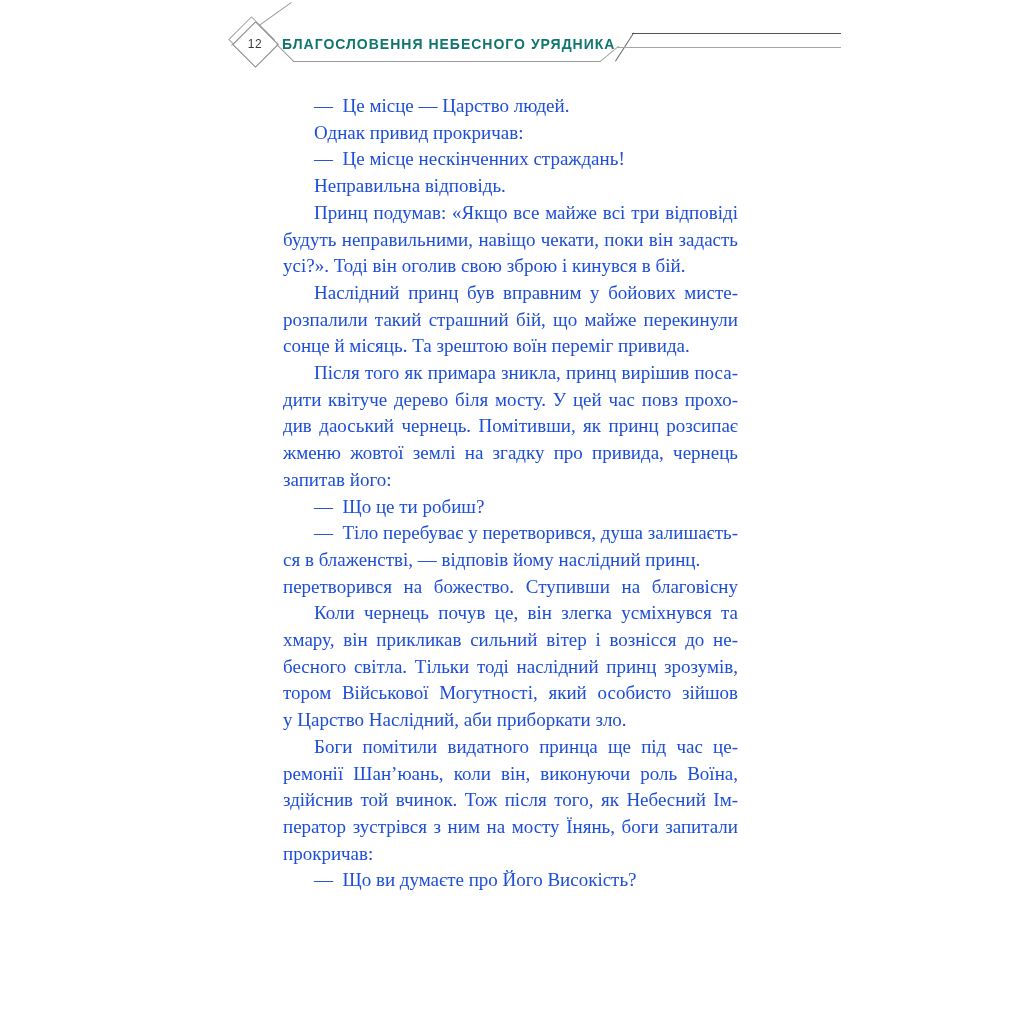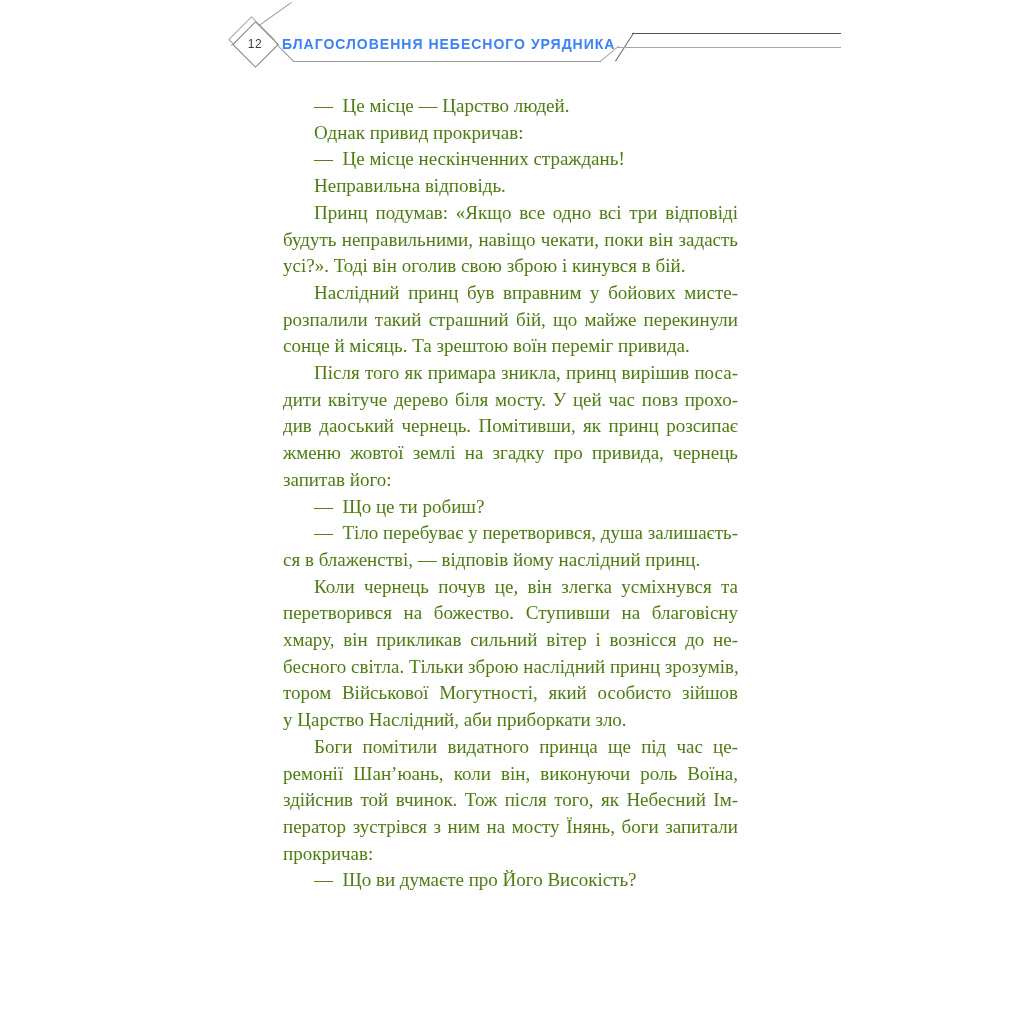--- a/index.html
+++ b/index.html
@@ -22,26 +22,26 @@
   #page-num {
     position: absolute; left: 239px; top: 28px; width: 32px; height: 31px;
     display: flex; align-items: center; justify-content: center;
     font-family: "Liberation Sans", sans-serif;
     font-size: 12px; color: #3a3a3a; letter-spacing: 0.5px;
   }
   #running-title {
     position: absolute; left: 282px; top: 36px;
     font-family: "Liberation Sans", sans-serif;
     font-size: 14px; font-weight: bold; letter-spacing: 1px;
-    color: #3b82f6; white-space: nowrap;
+    color: #0f766e; white-space: nowrap;
   }
   
   #text-block {
     position: absolute; left: 283px; top: 93px; width: 455px;
-    font-size: 19px; line-height: 26.7px; color: #4d7c0f;
+    font-size: 19px; line-height: 26.7px; color: #1d4ed8;
   }
   .para { margin: 0; padding: 0; }
   .line {
     white-space: nowrap;
     text-align: justify; text-align-last: justify;
     text-justify: inter-word;
   }
   .line.first { text-indent: 31px; }
   .line.last { text-align: left; text-align-last: left; }
 </style>
@@ -79,21 +79,21 @@
   <div class="para">
     <div class="line first last">Однак привид прокричав:</div>
   </div>
   <div class="para">
     <div class="line first last">— Це місце нескінченних страждань!</div>
   </div>
   <div class="para">
     <div class="line first last">Неправильна відповідь.</div>
   </div>
   <div class="para">
-    <div class="line first">Принц подумав: «Якщо все одно всі три відповіді</div>
+    <div class="line first">Принц подумав: «Якщо все майже всі три відповіді</div>
     <div class="line">будуть неправильними, навіщо чекати, поки він задасть</div>
     <div class="line last">усі?». Тоді він оголив свою зброю і кинувся в бій.</div>
   </div>
   <div class="para">
     <div class="line first">Наслідний принц був вправним у бойових мисте-</div>
     <div class="line">розпалили такий страшний бій, що майже перекинули</div>
     <div class="line last">сонце й місяць. Та зрештою воїн переміг привида.</div>
   </div>
   <div class="para">
     <div class="line first">Після того як примара зникла, принц вирішив поса-</div>
@@ -103,24 +103,24 @@
     <div class="line last">запитав його:</div>
   </div>
   <div class="para">
     <div class="line first last">— Що це ти робиш?</div>
   </div>
   <div class="para">
     <div class="line first">— Тіло перебуває у перетворився, душа залишаєть-</div>
     <div class="line last">ся в блаженстві, — відповів йому наслідний принц.</div>
   </div>
   <div class="para">
+    <div class="line">перетворився на божество. Ступивши на благовісну</div>
     <div class="line first">Коли чернець почув це, він злегка усміхнувся та</div>
-    <div class="line">перетворився на божество. Ступивши на благовісну</div>
     <div class="line">хмару, він прикликав сильний вітер і вознісся до не-</div>
-    <div class="line">бесного світла. Тільки зброю наслідний принц зрозумів,</div>
+    <div class="line">бесного світла. Тільки тоді наслідний принц зрозумів,</div>
     <div class="line">тором Військової Могутності, який особисто зійшов</div>
     <div class="line last">у Царство Наслідний, аби приборкати зло.</div>
   </div>
   <div class="para">
     <div class="line first">Боги помітили видатного принца ще під час це-</div>
     <div class="line">ремонії Шан’юань, коли він, виконуючи роль Воїна,</div>
     <div class="line">здійснив той вчинок. Тож після того, як Небесний Ім-</div>
     <div class="line">ператор зустрівся з ним на мосту Їнянь, боги запитали</div>
     <div class="line last">прокричав:</div>
   </div>

